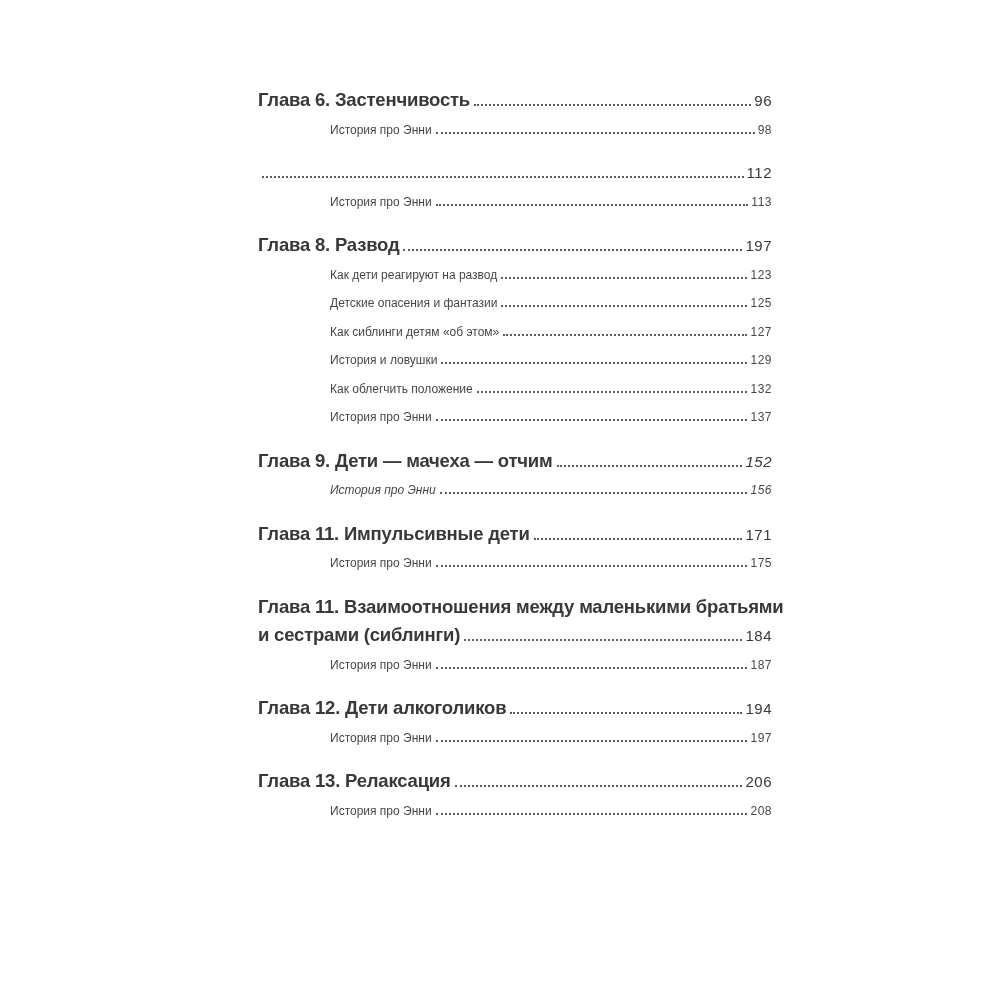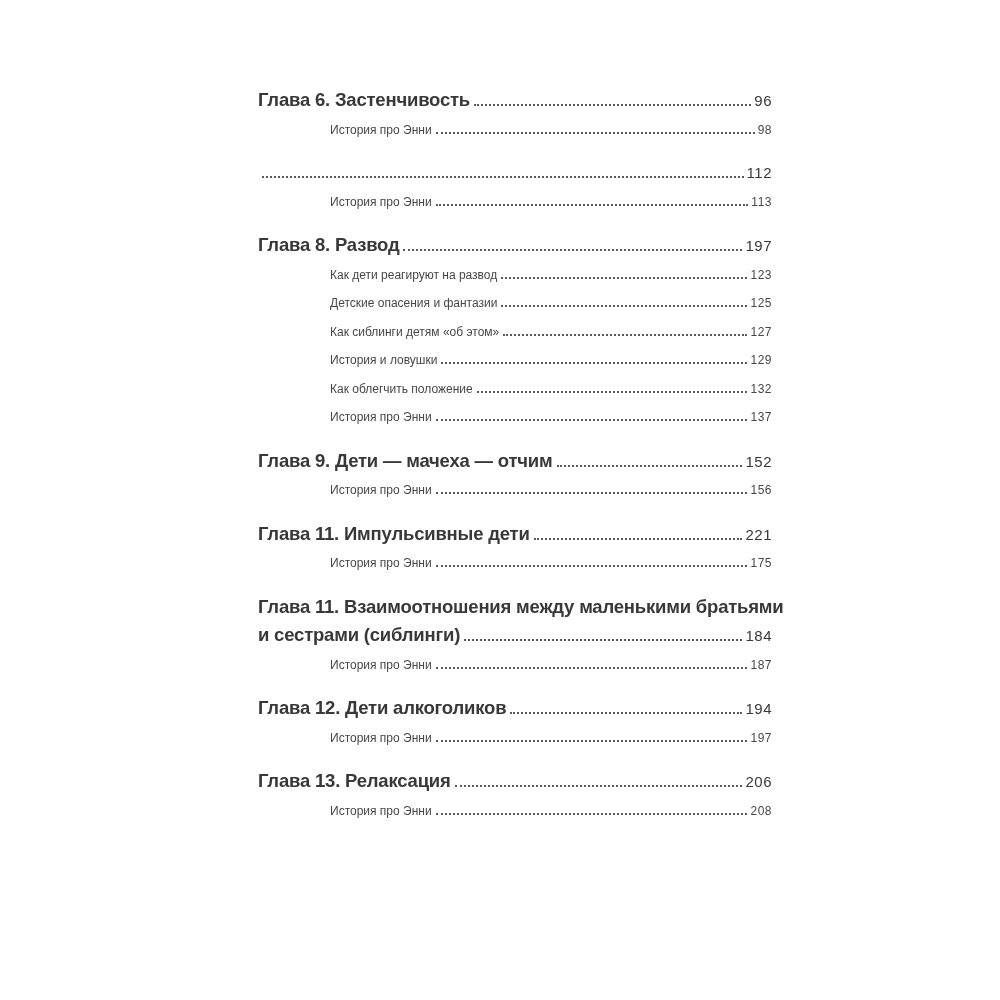--- a/index.html
+++ b/index.html
@@ -56,21 +56,21 @@
     height: 0;
     border-bottom: 2px dotted var(--dot-color);
     margin: 0 3px 0 4px;
   }
   .page {
     font-weight: 400;
     white-space: nowrap;
     letter-spacing: 0.5px;
   }
   .row.chapter .page { font-size: 15px; }
-  .italic { }
+  .italic { font-style: italic; }
 </style>
 </head>
 <body>
 
 <div class="sheet">
   <div class="toc" id="toc">
       <div class="group">
         <div class="row chapter">
           <span class="label">Глава 6. Застенчивость</span>
           <span class="leader"></span>
@@ -139,21 +139,21 @@
         <div class="row sub italic">
           <span class="label">История про Энни</span>
           <span class="leader"></span>
           <span class="page italic">156</span>
         </div>
       </div>
       <div class="group">
         <div class="row chapter">
           <span class="label">Глава 11. Импульсивные дети</span>
           <span class="leader"></span>
-          <span class="page">221</span>
+          <span class="page">171</span>
         </div>
         <div class="row sub">
           <span class="label">История про Энни</span>
           <span class="leader"></span>
           <span class="page">175</span>
         </div>
       </div>
       <div class="group">
         <div class="row chapter">
           <span class="label">Глава 11. Взаимоотношения между маленькими братьями</span>

